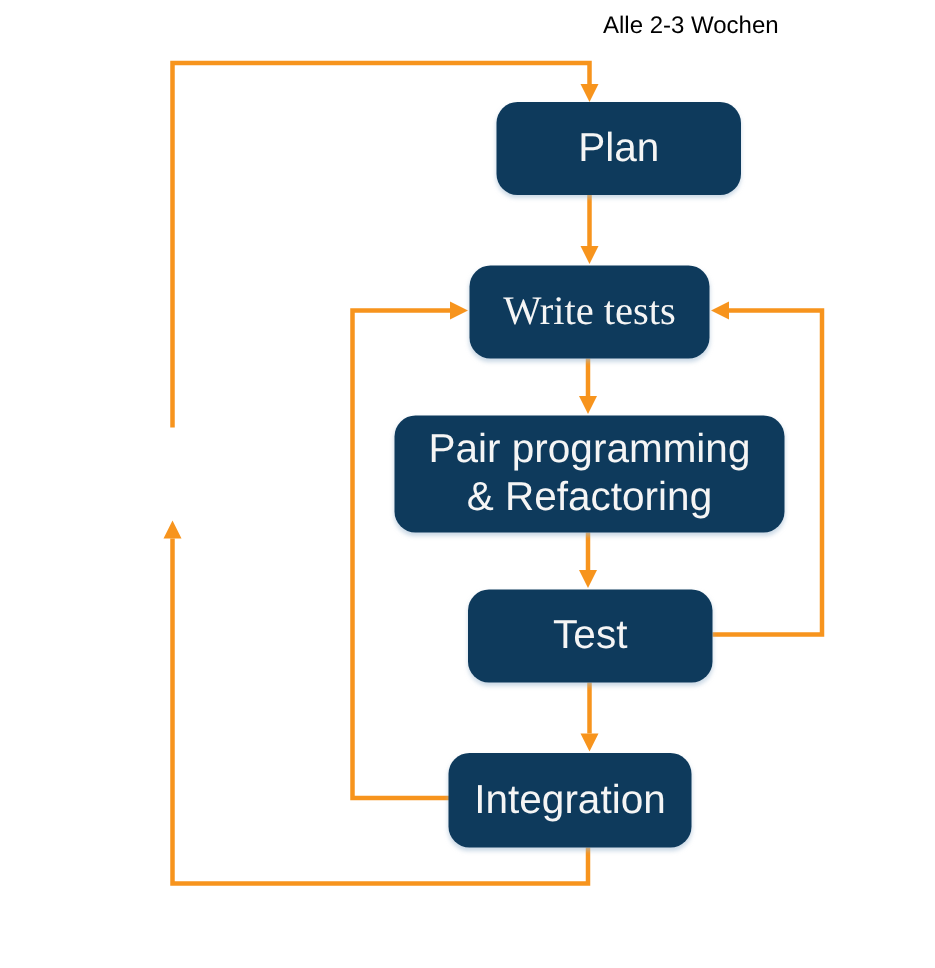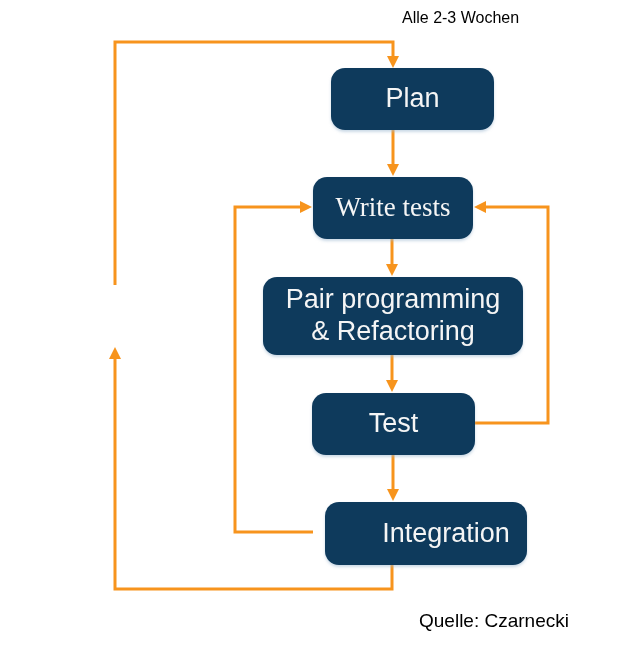--- a/index.html
+++ b/index.html
@@ -42,21 +42,21 @@
     color: var(--node-text, #f5f5f5);
     border-radius: 14px;
     font-size: 27px;
     line-height: 1.18;
     box-shadow: 0 2px 3px rgba(160,185,210,0.55);
   }
   .node-plan        { left: 312px; top:  68px; width: 163px; height: 62px; margin-left: 19px; }
   .node-write-tests { left: 313px; top: 177px; width: 160px; height: 62px; font-family: Liberation Serif, serif; }
   .node-pair        { left: 263px; top: 277px; width: 260px; height: 78px; }
   .node-test        { left: 312px; top: 393px; width: 163px; height: 62px; }
-  .node-integration { left: 325px; top: 502px; width: 162px; height: 63px; padding-left: 40px; }
+  .node-integration { left: 299px; top: 502px; width: 162px; height: 63px; }
   .node-release     { left:  33px; top: 285px; width: 162px; height: 62px; }
   .label {
     position: absolute;
     color: var(--label-text, #000000);
     font-size: 16px;
     line-height: 1.2;
     white-space: nowrap;
   }
   .label-cycle  { left: 402px; top:   8px; }
   .label-daily  { left: 490px; top: 520px; }
@@ -111,15 +111,14 @@
   </svg>
 
   <div class="node node-plan">Plan</div>
   <div class="node node-write-tests">Write tests</div>
   <div class="node node-pair">Pair programming
 &amp; Refactoring</div>
   <div class="node node-test">Test</div>
   <div class="node node-integration">Integration</div>
 
   <div class="label label-cycle">Alle 2-3 Wochen</div>
-  <div class="label label-source">Quelle: Czarnecki</div>
 
 </div>
 
 </body></html>

